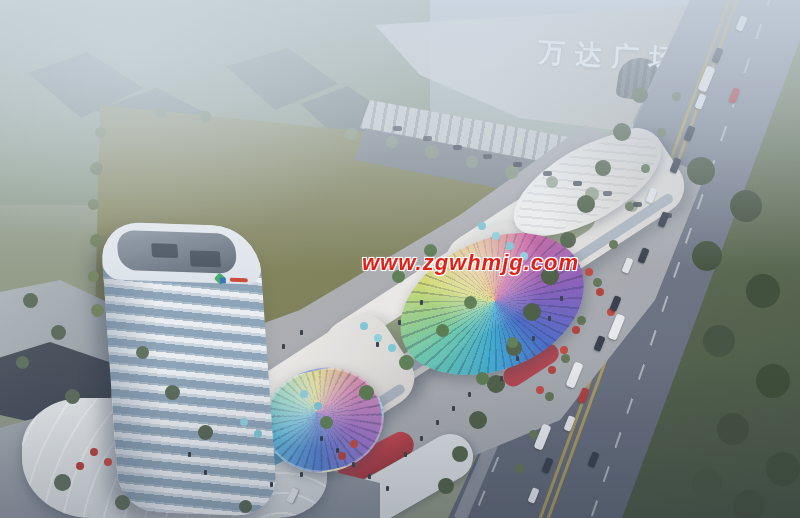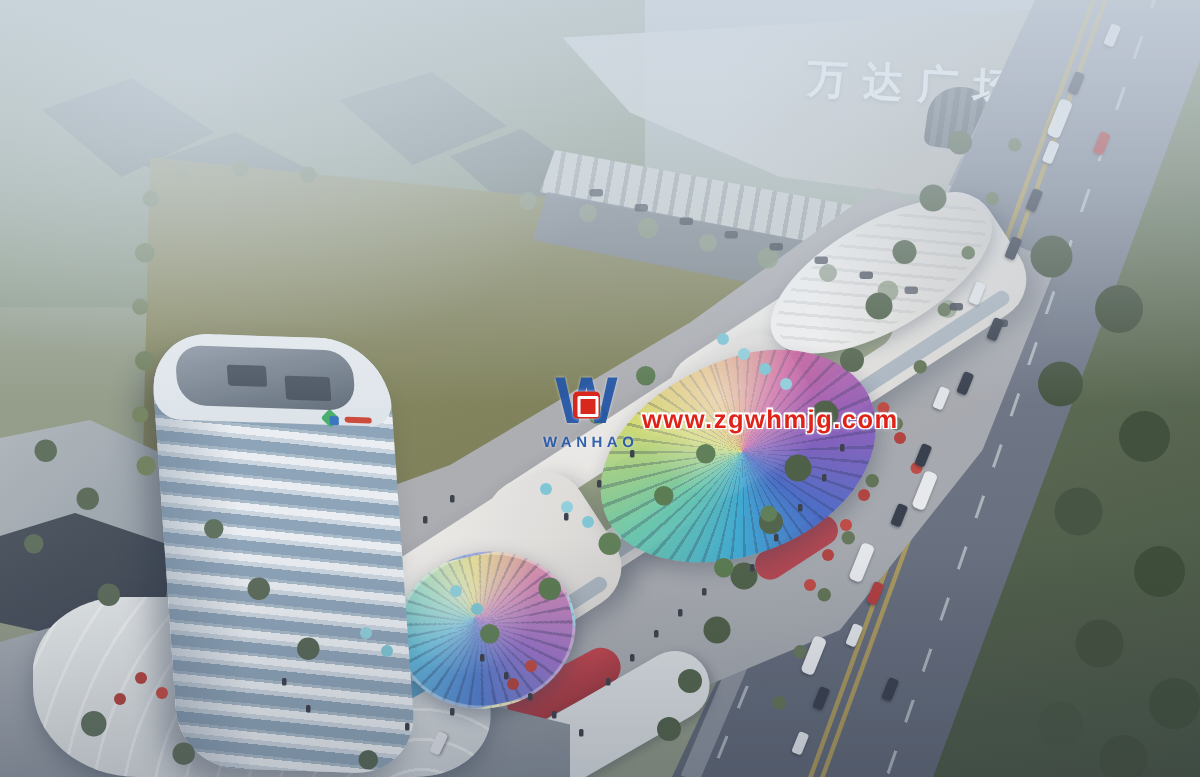--- a/index.html
+++ b/index.html
@@ -231,22 +231,22 @@
     text-shadow:0 0 2px rgba(255,255,255,.6);display:block;}
   .wm-badge{position:absolute;left:20px;top:13px;width:18px;height:18px;background:#d8281e;
     border-radius:3px;box-shadow:0 0 2px rgba(255,255,255,.6);}
   .wm-badge i{position:absolute;left:3px;top:3px;width:10px;height:10px;border:2px solid #fff;
     border-radius:1px;display:block;}
   .wm-word{display:block;margin-top:2px;font-size:10px;font-weight:bold;letter-spacing:3px;
     color:#2456a8;opacity:.92;text-shadow:0 0 2px rgba(255,255,255,.6);}
   .wm-text{display:flex;flex-direction:column;align-items:center;}
   .wm-line1{font-size:20px;font-weight:bold;letter-spacing:5px;color:#e02318;white-space:nowrap;
     text-shadow:1px 1px 0 #fff,-1px -1px 0 #fff,1px -1px 0 #fff,-1px 1px 0 #fff,0 0 3px #fff;}
-  .wm-line2{font-size:17px;font-weight:bold;letter-spacing:1px;color:#e02318;white-space:nowrap;margin-top:2px;
-    text-shadow:1px 1px 0 #fff,-1px -1px 0 #fff,1px -1px 0 #fff,-1px 1px 0 #fff,0 0 3px #fff;}
+  .wm-line2{font-size:22px;font-weight:bold;letter-spacing:1px;color:#e02318;white-space:nowrap;margin-top:2px;
+    text-shadow:1px 1px 0 #fff,-1px -1px 0 #fff,1px -1px 0 #fff,-1px 1px 0 #fff,0 0 3px #fff;font-style:italic;}
 </style>
 </head>
 <body>
 
 <div id="canvas">
   <div class="abs base"></div>
 
   <div class="abs distant">
     <div class="dblock db1"></div>
     <div class="dblock db2"></div>
@@ -355,24 +355,17 @@
   <div class="car dark" style="left:544px;top:458px"></div>
   <div class="car white" style="left:530px;top:488px"></div>
   <div class="car hcar" style="left:285px;top:492px"></div>
 
   <div class="abs tint"></div>
   <div class="abs haze-top"></div>
   <div class="abs haze-left"></div>
   <div class="abs dusk"></div>
 
   <div class="abs wm">
-    <div class="wm-logo">
-      <span class="wm-w">W</span>
-      <span class="wm-badge">
-          <i></i>
-        </span>
-      <span class="wm-word">WANHAO</span>
-    </div>
     <div class="wm-text">
       <span class="wm-line2">www.zgwhmjg.com</span>
     </div>
   </div>
 </div>
 
 </body></html>

